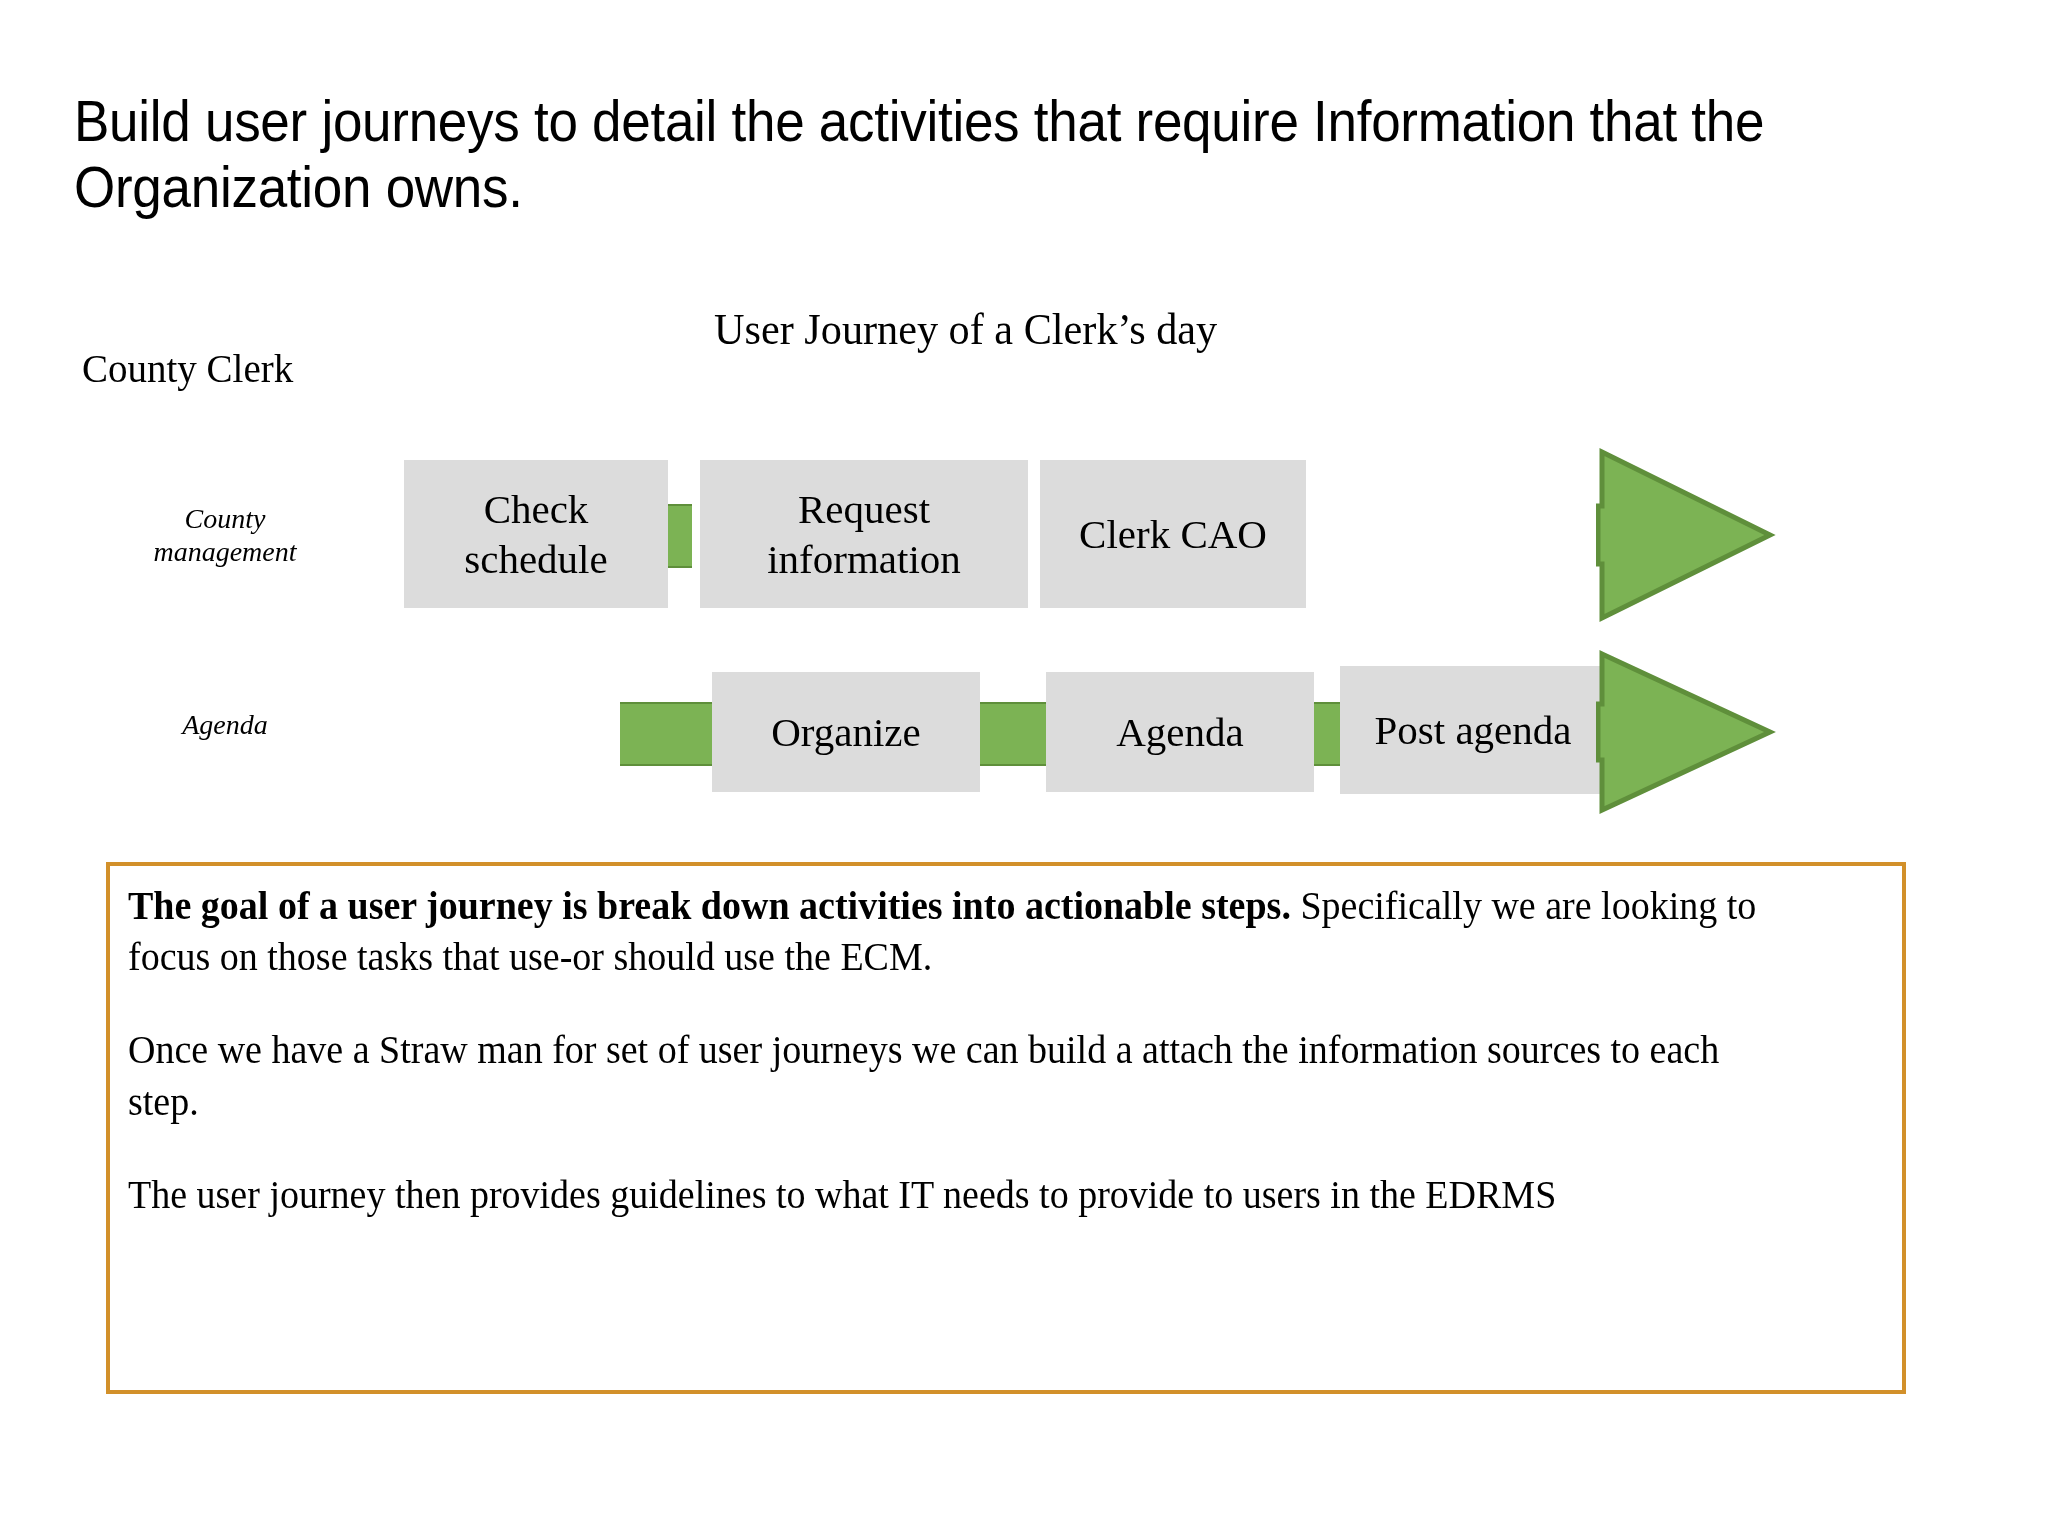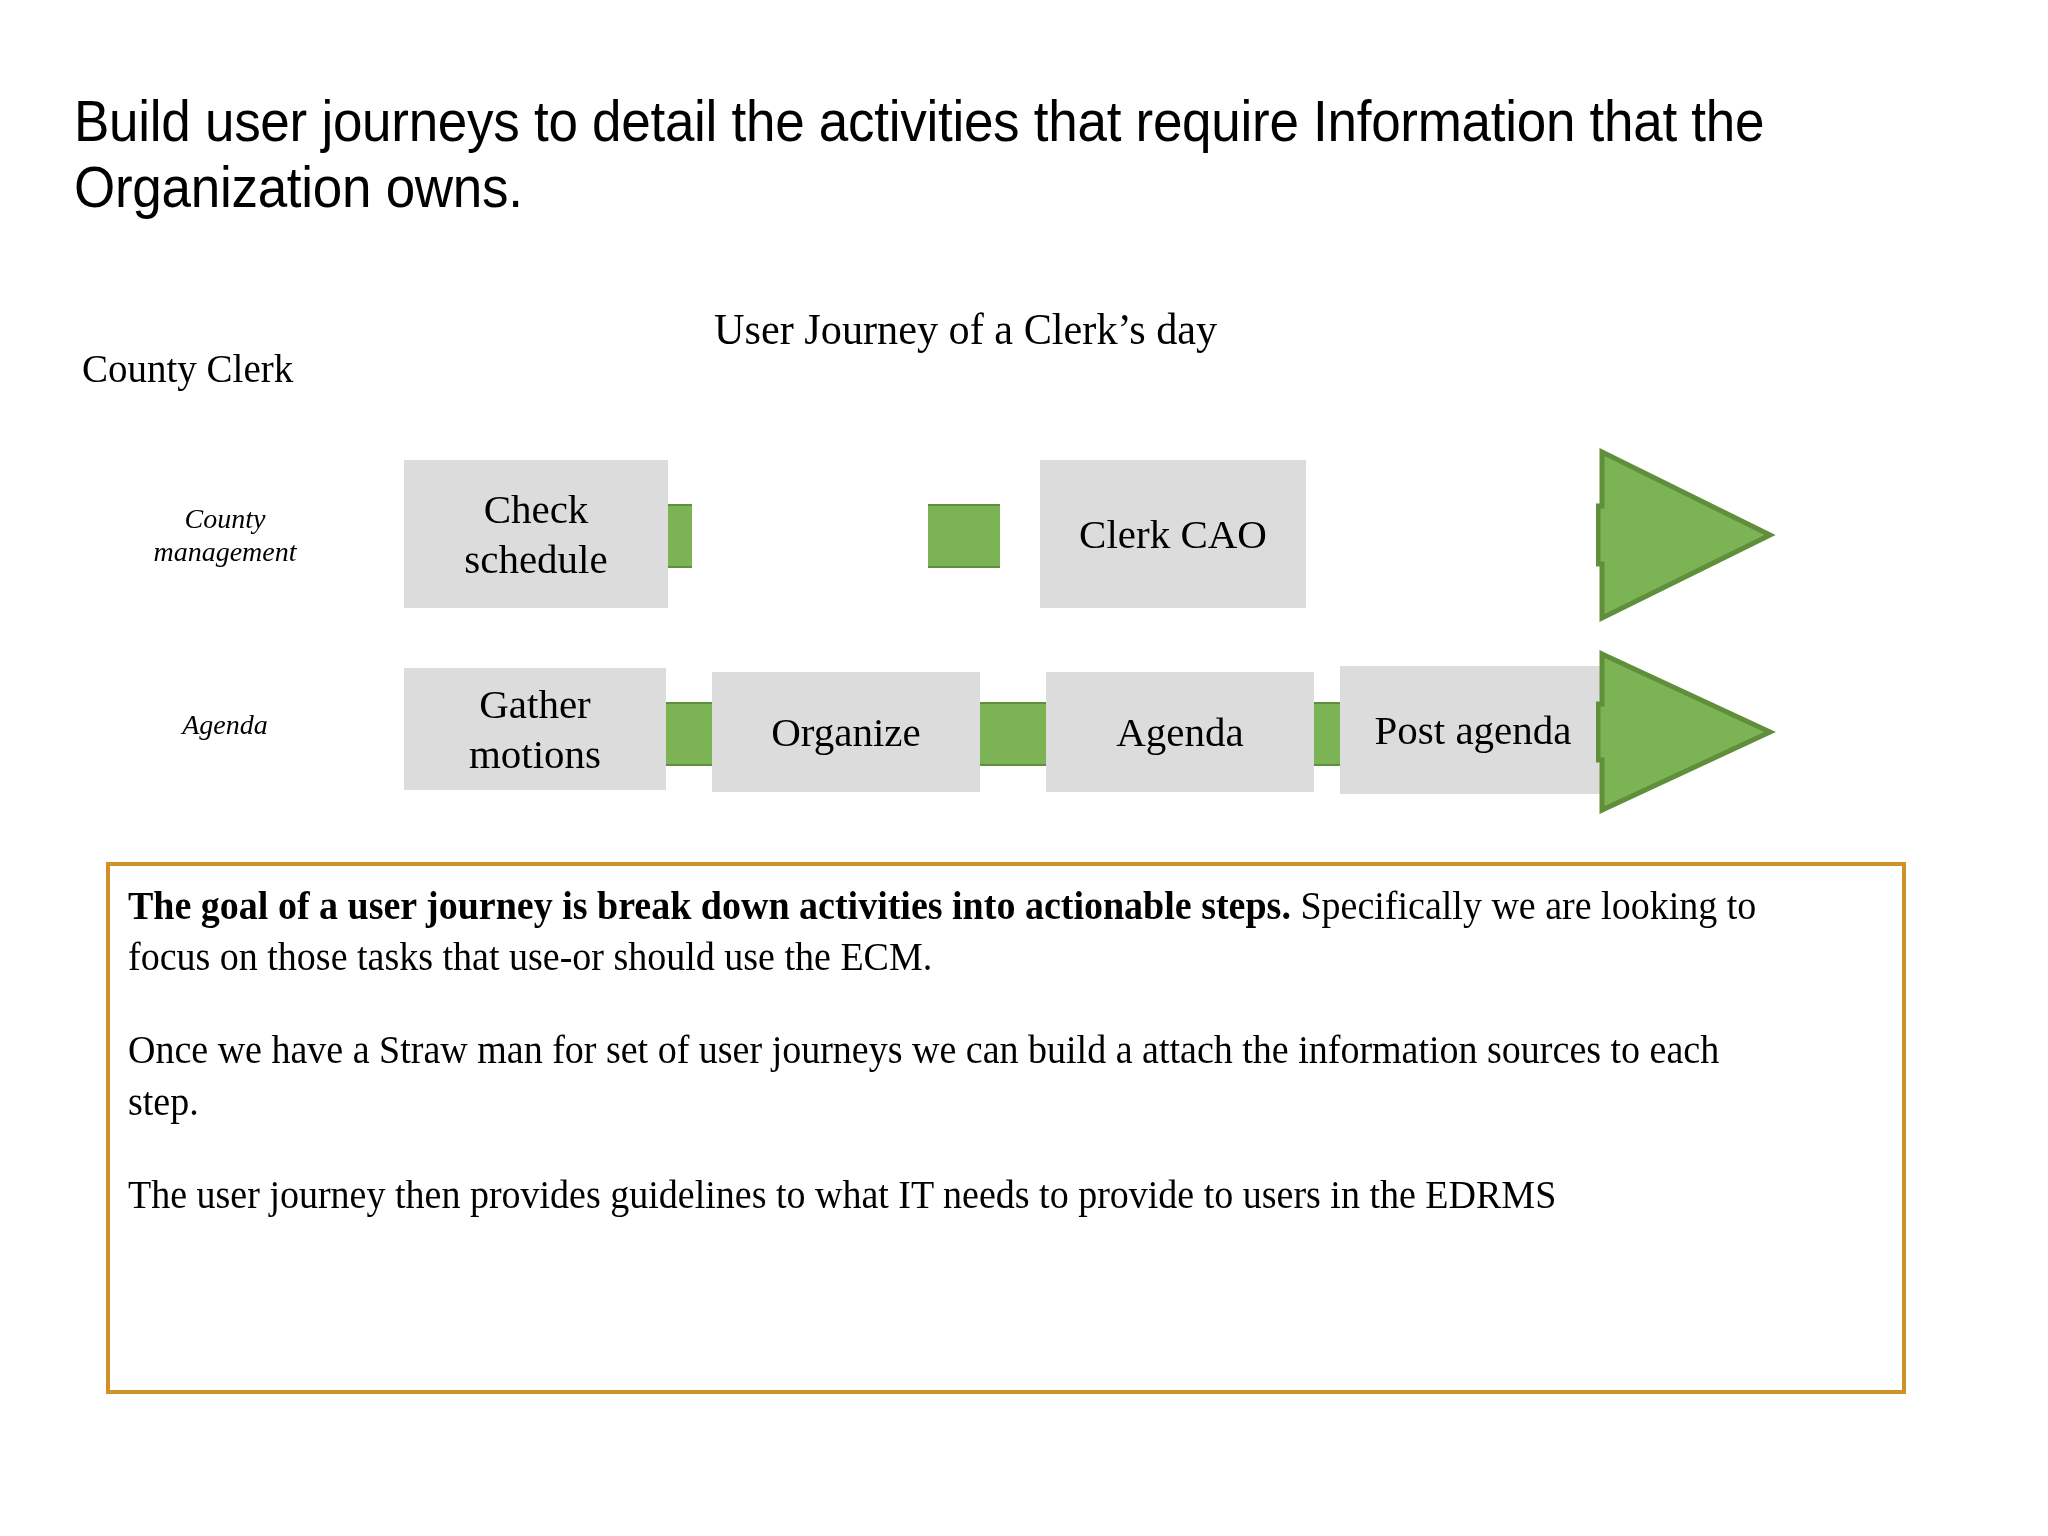--- a/index.html
+++ b/index.html
@@ -156,20 +156,21 @@
     <div>County</div>
     <div>management</div>
   </div>
 
   <div class="connector" style="left:620px; width:72px;"></div>
   <div class="connector" style="left:928px; width:72px;"></div>
   <div class="connector" style="left:1234px; width:72px;"></div>
 
   <div class="step" style="left:404px; width:264px;">Check schedule</div>
 
+  <div class="step" style="left:700px; width:328px;">Request information</div>
 
   <div class="step" style="left:1040px; width:266px;">Clerk CAO</div>
 
 
   <div class="arrow-head" style="left:1596px; top:-14px;">
     <svg class="tri" width="180" height="178" viewBox="0 0 180 178" xmlns="http://www.w3.org/2000/svg">
       <polygon points="6,6 174,89 6,172 6,118 2,118 2,60 6,60" fill="#7cb354" stroke="#5f8f3b" stroke-width="5" stroke-linejoin="miter"></polygon>
     </svg>
   </div>
 </div>
@@ -177,21 +178,20 @@
 <div class="lane lane-2">
 
   <div class="lane-label">
     <div>Agenda</div>
   </div>
 
   <div class="connector" style="left:620px; width:100px;"></div>
   <div class="connector" style="left:950px; width:110px;"></div>
   <div class="connector" style="left:1280px; width:90px;"></div>
 
-  <div class="step" style="left:404px; width:262px; height:122px; top:8px;">Gather motions</div>
 
   <div class="step" style="left:712px; width:268px;">Organize</div>
 
   <div class="step" style="left:1046px; width:268px;">Agenda</div>
 
   <div class="step" style="left:1340px; width:266px; height:128px; top:6px;">Post agenda</div>
 
   <div class="arrow-head" style="left:1596px; top:-12px;">
     <svg class="tri" width="180" height="168" viewBox="0 0 180 168" xmlns="http://www.w3.org/2000/svg">
       <polygon points="6,6 174,84 6,162 6,112 2,112 2,56 6,56" fill="#7cb354" stroke="#5f8f3b" stroke-width="5" stroke-linejoin="miter"></polygon>

